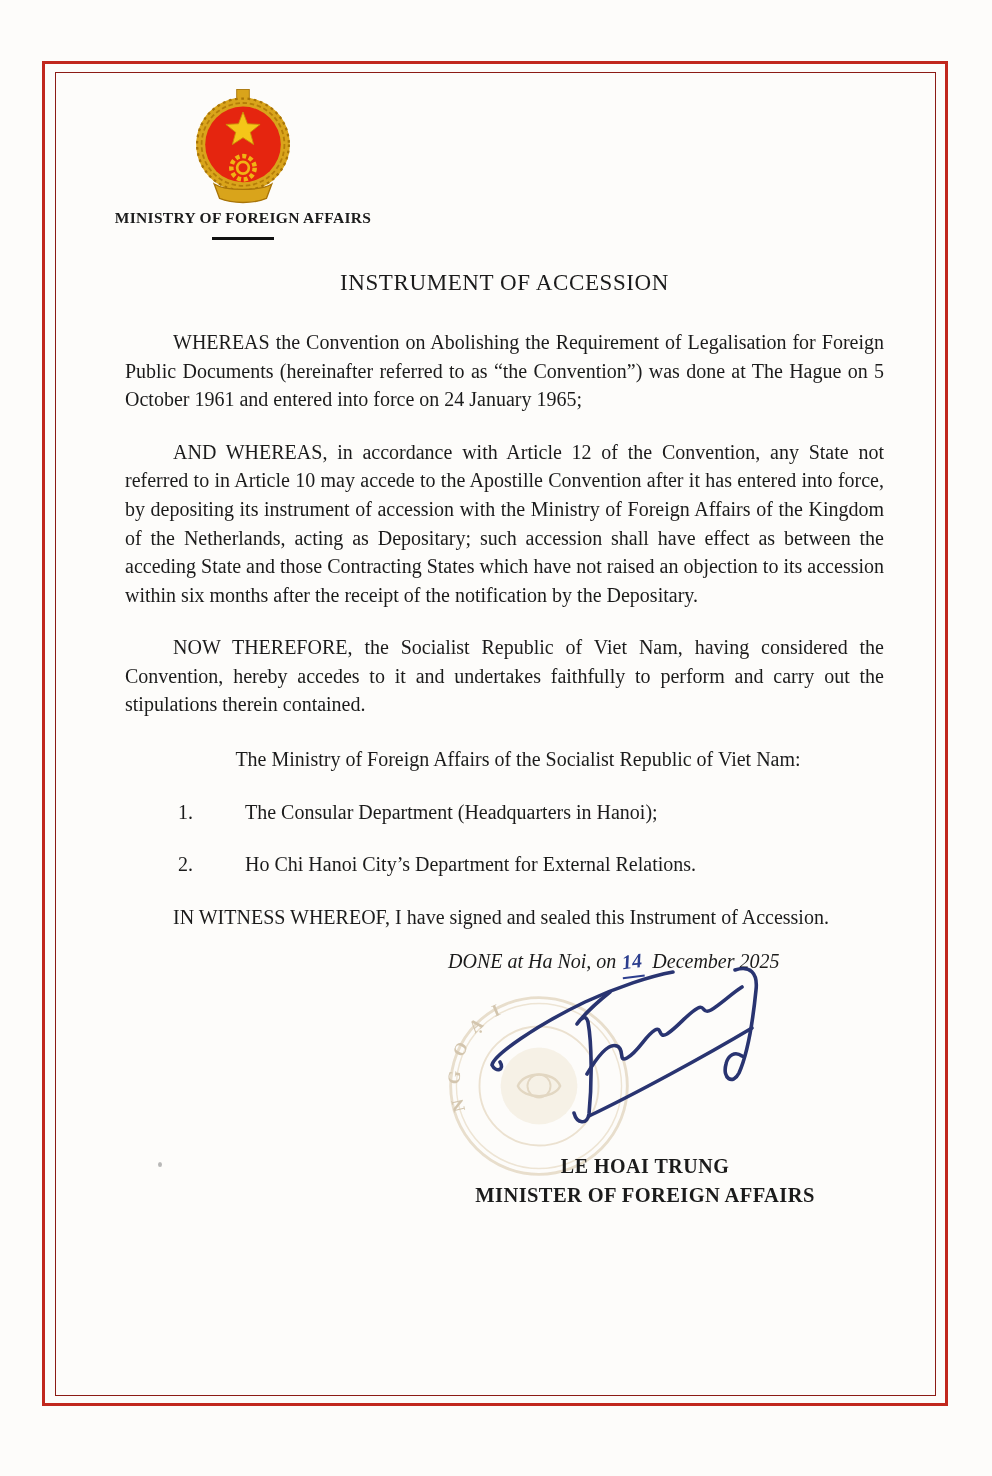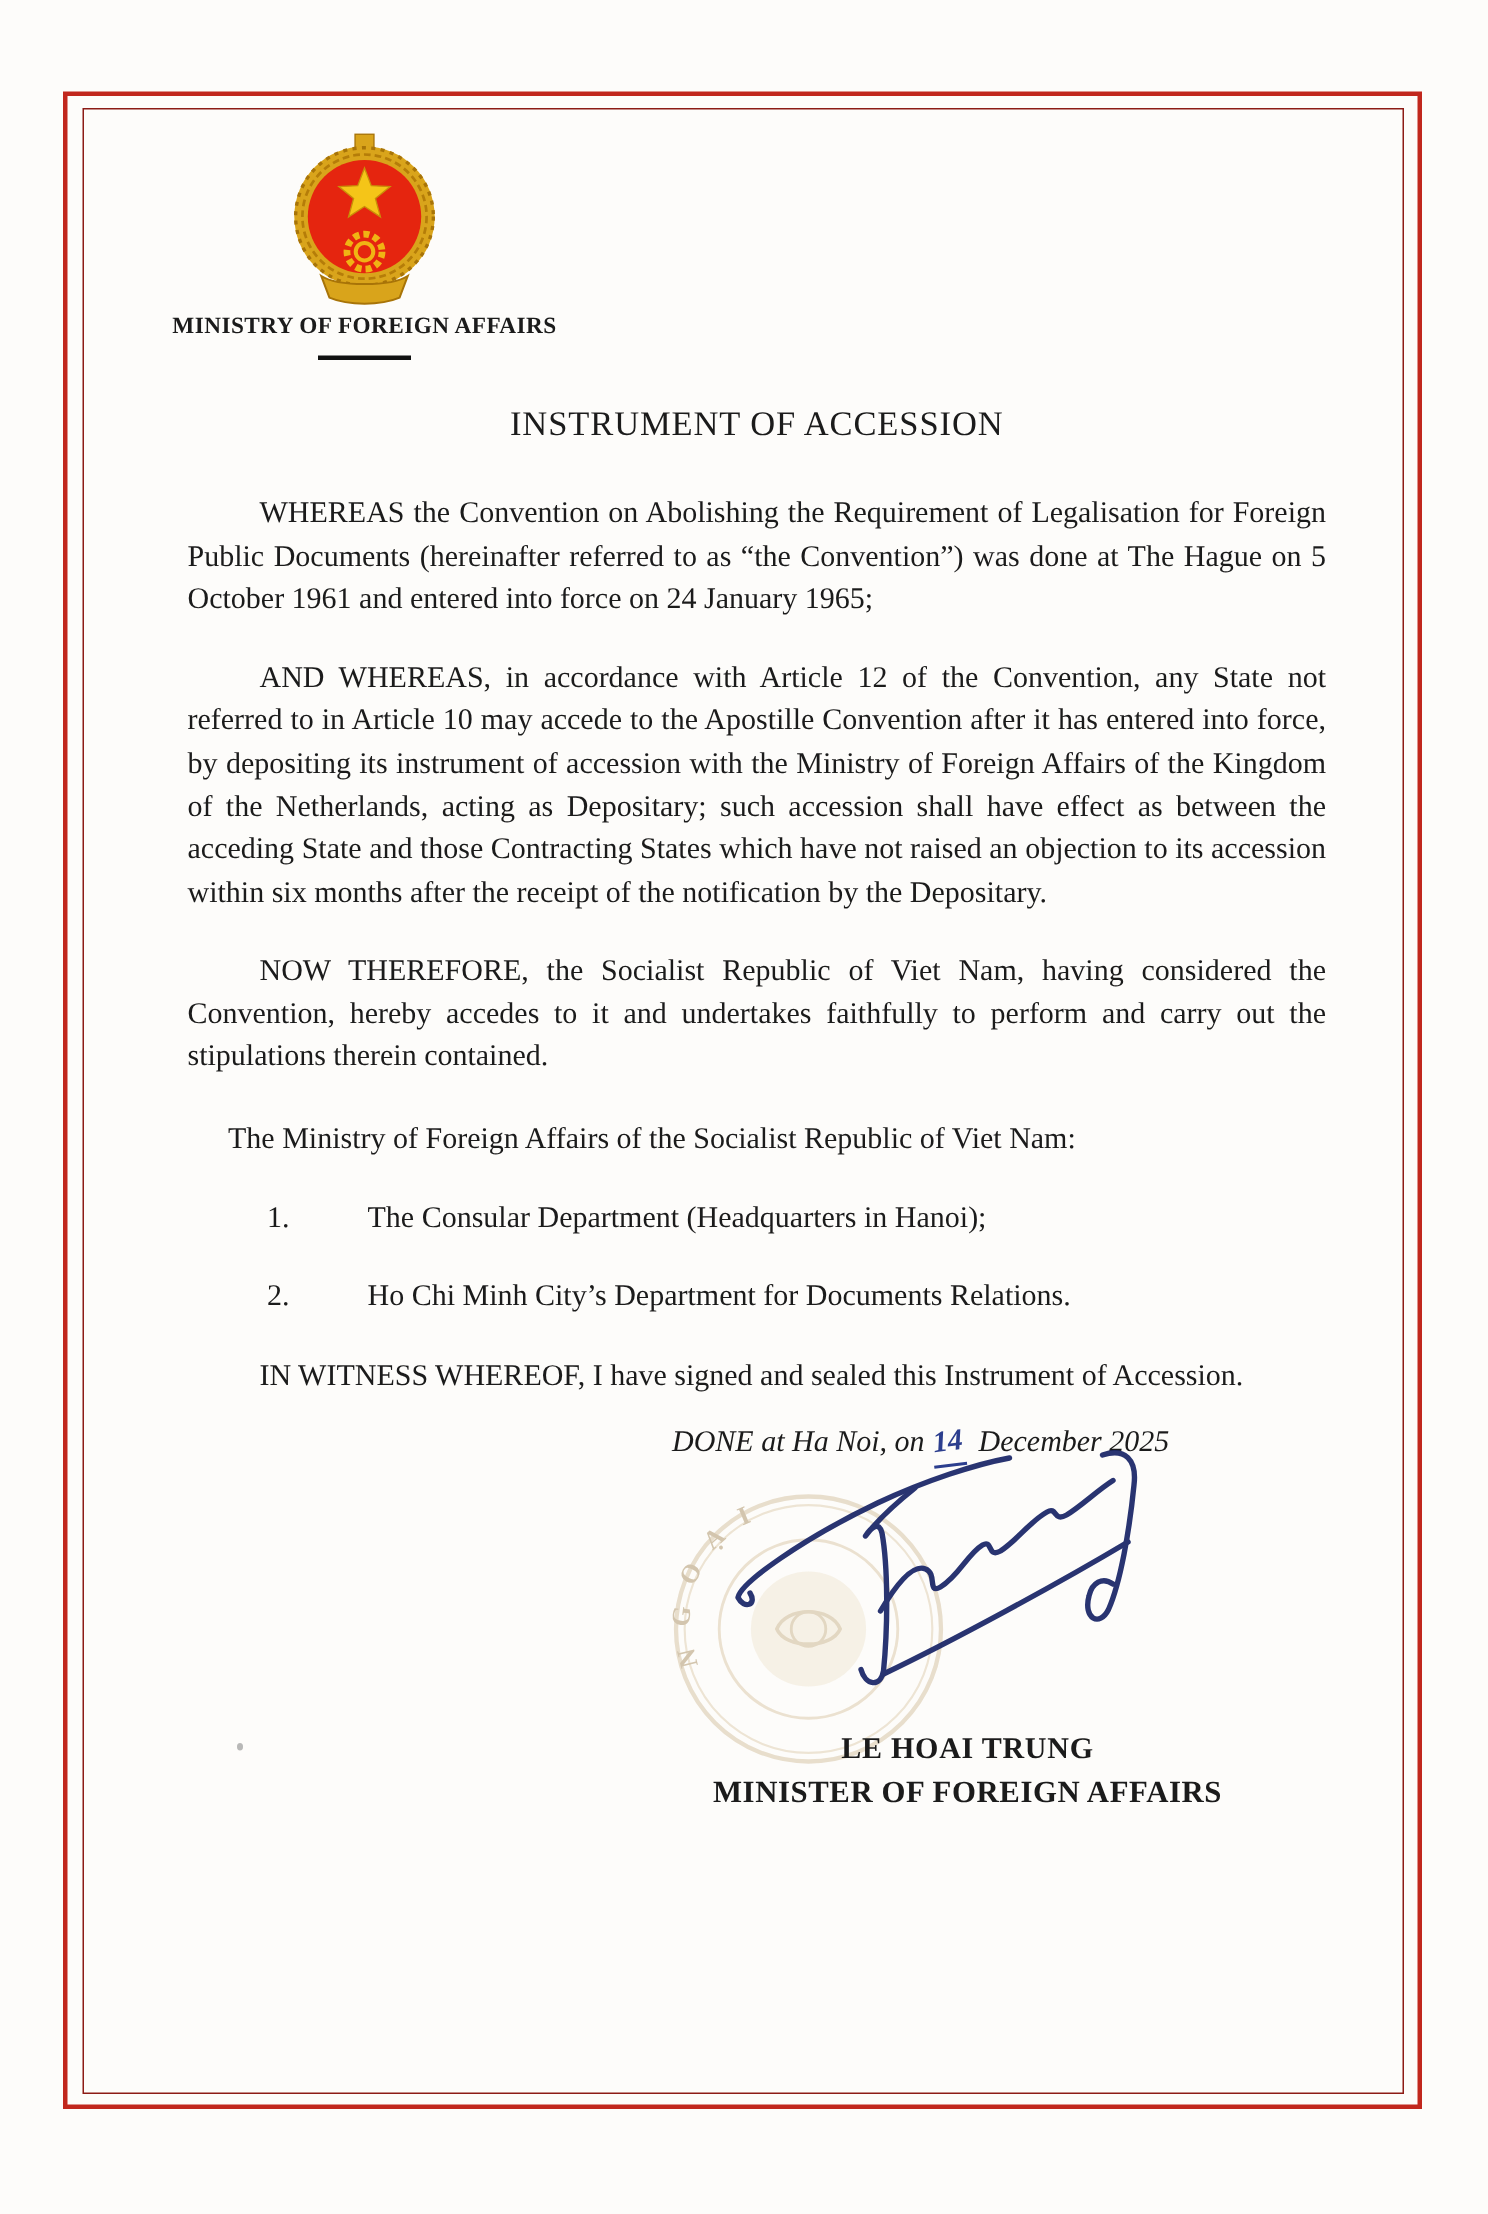--- a/index.html
+++ b/index.html
@@ -25,21 +25,21 @@
   .emblem{display:block;margin:0 auto;}
   .ministry-line{font-size:15.5px;font-weight:bold;letter-spacing:.3px;line-height:1.32;}
   .header-rule{width:62px;height:2.5px;background:#111;margin:9px auto 0;}
   .doc-title{margin-top:30px;text-align:center;font-weight:normal;font-size:23px;letter-spacing:.6px;}
   p.doc{
     font-size:20px;line-height:1.43;text-align:justify;
     text-indent:48px;margin:24px 0 0 0;
   }
   p.doc.first{margin-top:32px;}
   b.lead{font-weight:normal;}
-  .authority-intro{font-size:20px;line-height:1.43;margin:26px 0 0 27px;}
+  .authority-intro{font-size:20px;line-height:1.43;margin:26px 0 0 27px;text-align:center;}
   .list-item{display:flex;margin:24px 0 0 53px;font-size:20px;line-height:1.43;}
   .list-num{width:67px;flex:0 0 67px;}
   .done-line{
     font-size:20px;font-style:italic;line-height:1.43;
     margin:16px 0 0 323px;white-space:nowrap;
   }
   .day-hand{
     color:#2c3e8e;font-weight:bold;display:inline-block;
     transform:rotate(-7deg);border-bottom:2px solid #2c3e8e;
     padding:0 1px;margin:0 9px 0 5px;
@@ -88,21 +88,21 @@
 
 
     <div class="authority-intro">The Ministry of Foreign Affairs of the Socialist Republic of Viet Nam:</div>
 
     <div class="list-item">
       <span class="list-num">1.</span>
       <span>The Consular Department (Headquarters in Hanoi);</span>
     </div>
     <div class="list-item">
       <span class="list-num">2.</span>
-      <span>Ho Chi Minh City’s Department for Documents Relations.</span>
+      <span>Ho Chi Hanoi City’s Department for External Relations.</span>
     </div>
 
     <p class="doc"><b class="lead">IN WITNESS WHEREOF</b><span>, I have signed and sealed this Instrument of Accession.</span></p>
 
     <div class="done-line"><span>DONE at Ha Noi, on</span><span class="day-hand">14</span><span>December 2025</span></div>
 
     <div class="sign-area">
 
       <svg class="seal-svg" width="192" height="192" viewBox="0 0 200 200">
         <defs>

